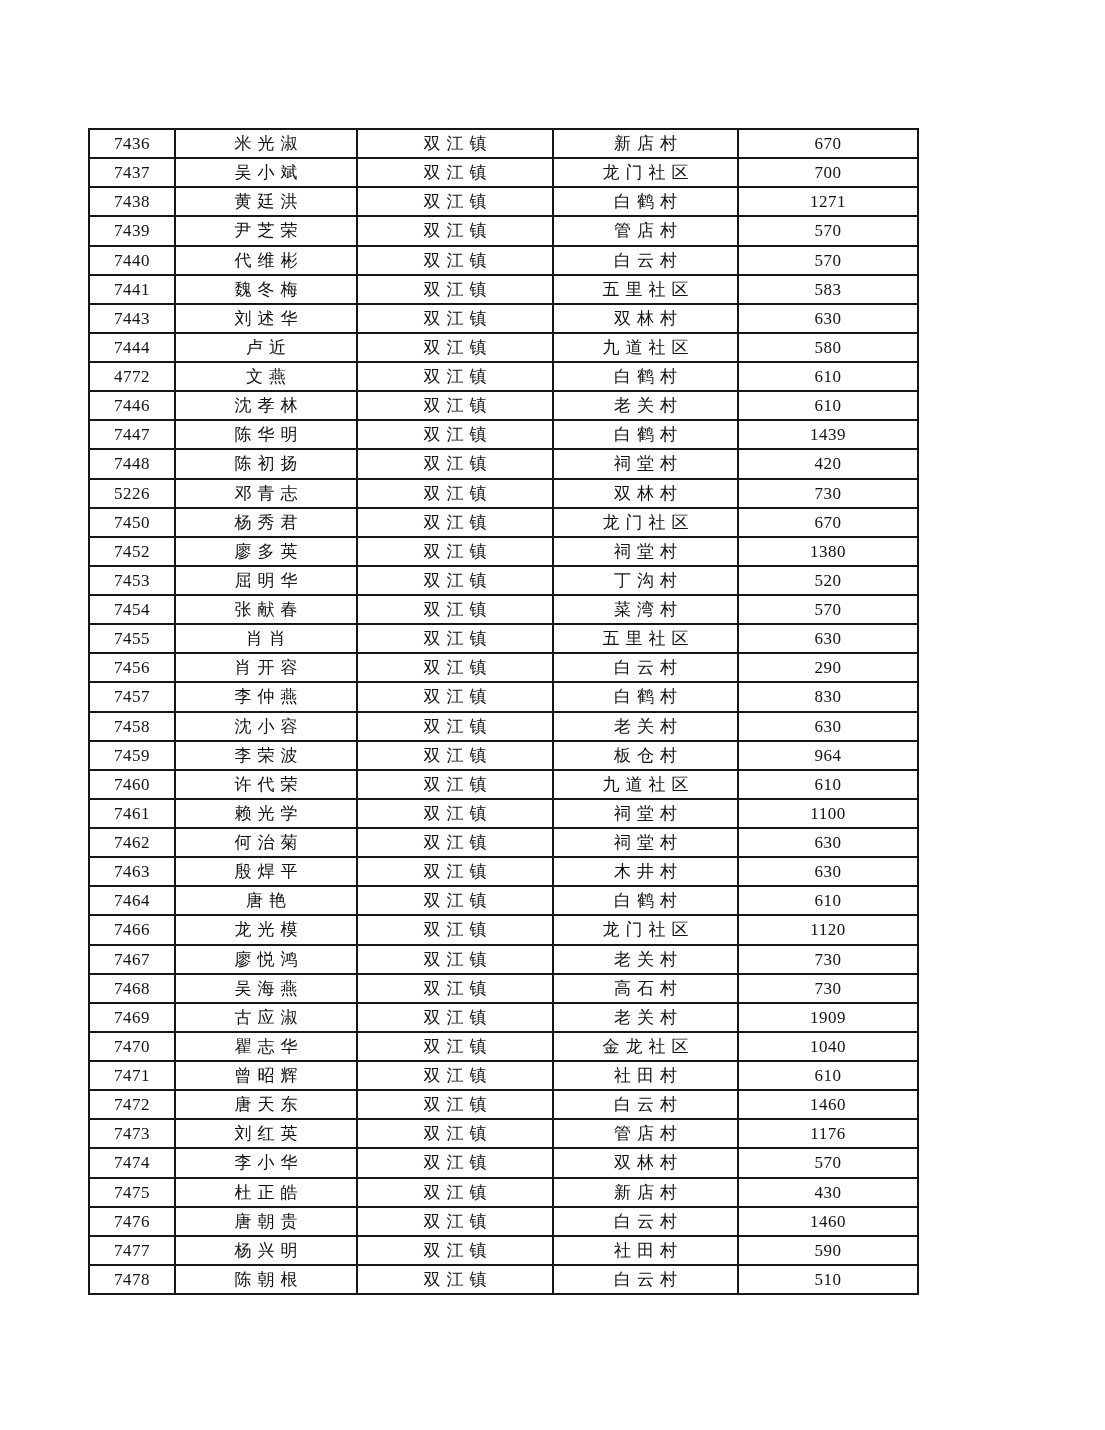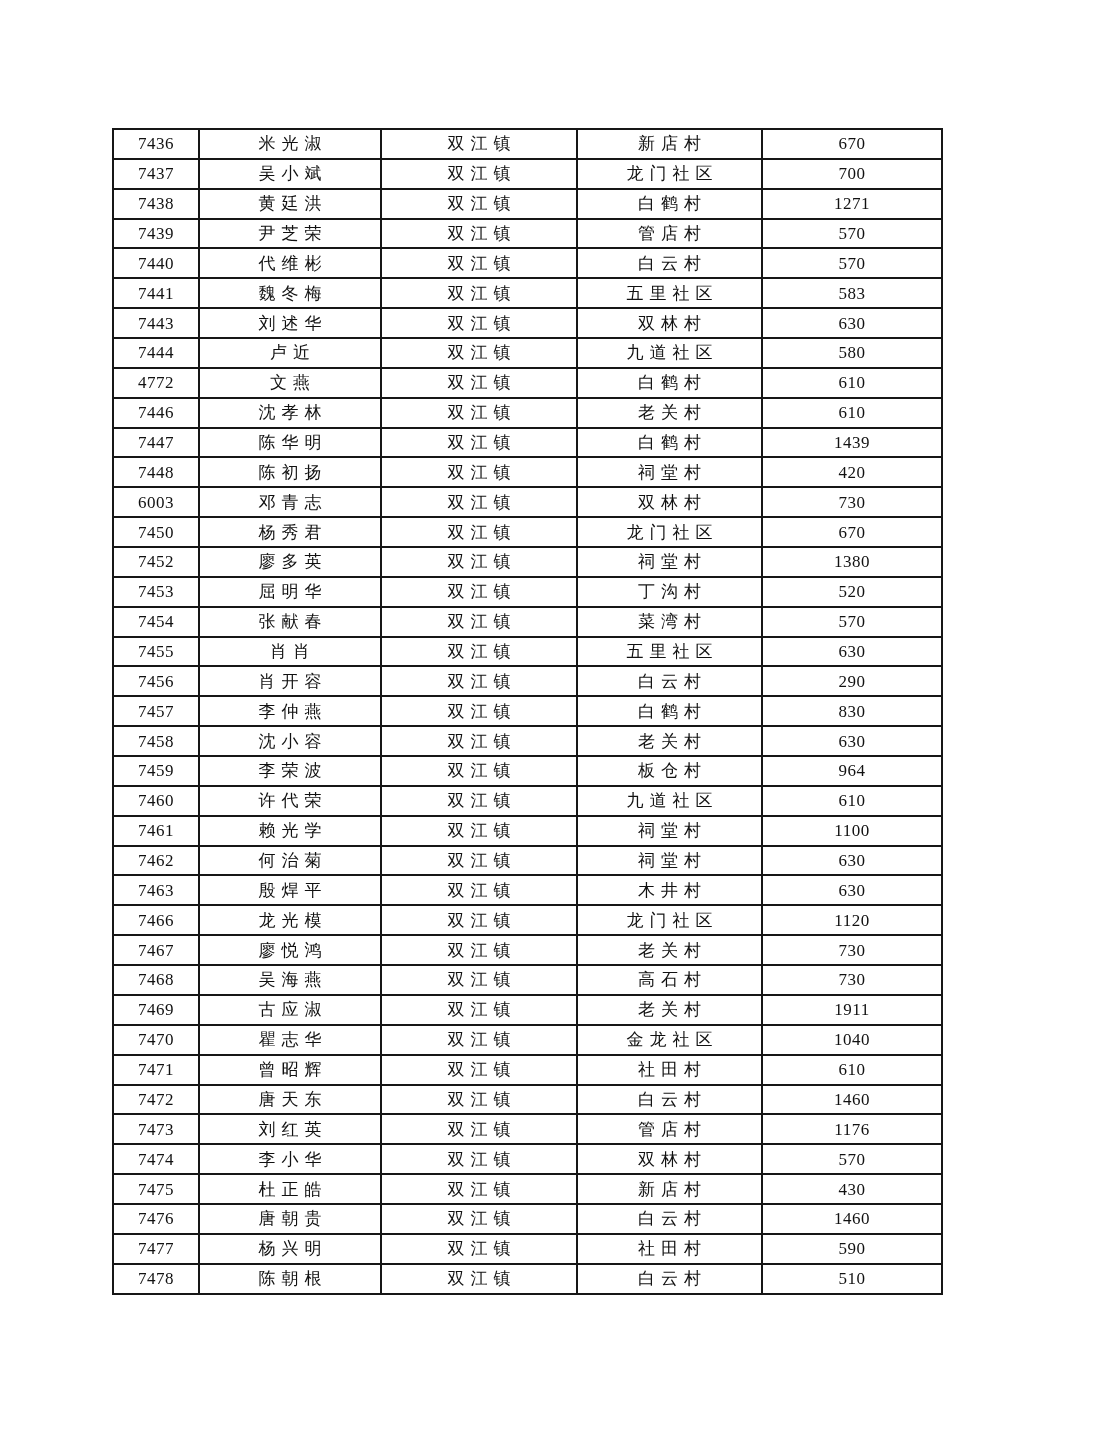--- a/index.html
+++ b/index.html
@@ -14,21 +14,21 @@
     font-family: "Liberation Serif", "DejaVu Serif", serif;
     color: #111111;
   }
   .page {
     position: absolute;
     inset: 0;
     background: #ffffff;
   }
   table.roster {
     position: absolute;
-    left: 112px;
+    left: 88px;
     top: 128px;
     width: 829px;
     height: 1167px;
     border-collapse: collapse;
     table-layout: fixed;
   }
   table.roster td {
     border: 2px solid #161616;
     text-align: center;
     vertical-align: middle;
@@ -152,21 +152,21 @@
 
   <tr>
     <td class="num">7448</td>
     <td class="cjk">陈初扬</td>
     <td class="cjk">双江镇</td>
     <td class="cjk">祠堂村</td>
     <td class="num">420</td>
   </tr>
 
   <tr>
-    <td class="num">6003</td>
+    <td class="num">5226</td>
     <td class="cjk">邓青志</td>
     <td class="cjk">双江镇</td>
     <td class="cjk">双林村</td>
     <td class="num">730</td>
   </tr>
 
   <tr>
     <td class="num">7450</td>
     <td class="cjk">杨秀君</td>
     <td class="cjk">双江镇</td>
@@ -264,20 +264,27 @@
   </tr>
 
   <tr>
     <td class="num">7463</td>
     <td class="cjk">殷焊平</td>
     <td class="cjk">双江镇</td>
     <td class="cjk">木井村</td>
     <td class="num">630</td>
   </tr>
 
+  <tr>
+    <td class="num">7464</td>
+    <td class="cjk">唐艳</td>
+    <td class="cjk">双江镇</td>
+    <td class="cjk">白鹤村</td>
+    <td class="num">610</td>
+  </tr>
 
 
   <tr>
     <td class="num">7466</td>
     <td class="cjk">龙光模</td>
     <td class="cjk">双江镇</td>
     <td class="cjk">龙门社区</td>
     <td class="num">1120</td>
   </tr>
 
@@ -295,21 +302,21 @@
     <td class="cjk">双江镇</td>
     <td class="cjk">高石村</td>
     <td class="num">730</td>
   </tr>
 
   <tr>
     <td class="num">7469</td>
     <td class="cjk">古应淑</td>
     <td class="cjk">双江镇</td>
     <td class="cjk">老关村</td>
-    <td class="num">1911</td>
+    <td class="num">1909</td>
   </tr>
 
   <tr>
     <td class="num">7470</td>
     <td class="cjk">瞿志华</td>
     <td class="cjk">双江镇</td>
     <td class="cjk">金龙社区</td>
     <td class="num">1040</td>
   </tr>
 

